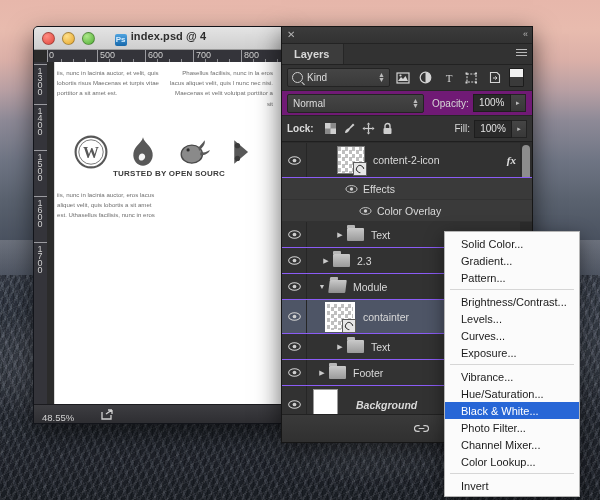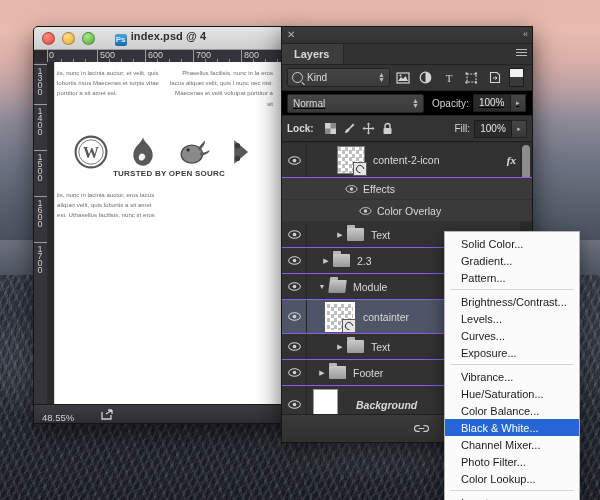--- a/index.html
+++ b/index.html
@@ -131,22 +131,22 @@
   .kind-select .magn:after{content:"";position:absolute;right:-3px;bottom:-2px;
     width:4px;height:1.3px;background:#cfcfcf;transform:rotate(45deg);}
   .kind-select .updown{position:absolute;right:4px;top:3px;color:#bbb;font-size:7px;line-height:5px;}
   .fbtn{width:21px;height:19px;display:flex;align-items:center;justify-content:center;
     color:#d4d4d4;}
   .fbtn svg{display:block;}
   .ftoggle{width:13px;height:17px;margin-left:2px;
     background:linear-gradient(180deg,#f0f0f0 0 45%,#3a3a3a 45% 100%);
     border:1px solid #1c1c1c;border-radius:1px;}
 
-  .blendrow{height:24px;background:#000000;display:flex;align-items:center;
-    padding:0 5px;border-bottom:1px solid #262626;text-decoration:underline;}
+  .blendrow{height:24px;background:#701a75;display:flex;align-items:center;
+    padding:0 5px;border-bottom:1px solid #262626;}
   .blend-select{width:130px;height:17px;background:linear-gradient(180deg,#454545,#3a3a3a);
     border:1px solid #232323;border-radius:2px;color:#ddd;font-size:10px;
     line-height:17px;padding-left:5px;position:relative;}
   .blend-select .updown{position:absolute;right:4px;top:3px;color:#bbb;font-size:7px;line-height:5px;}
   .lbl{color:#d6d6d6;font-size:10px;margin-left:8px;}
   .numfield{width:36px;height:16px;background:#2a2a2a;border:1px solid #1d1d1d;
     color:#e2e2e2;font-size:10px;line-height:16px;text-align:center;margin-left:4px;}
   .stepper{width:14px;height:16px;background:linear-gradient(180deg,#454545,#383838);
     border:1px solid #232323;border-left:none;color:#bbb;font-size:7px;
     line-height:16px;text-align:center;}
@@ -596,20 +596,19 @@
   <div class="mi">Gradient...</div>
   <div class="mi">Pattern...</div>
   <div class="sep"></div>
   <div class="mi">Brightness/Contrast...</div>
   <div class="mi">Levels...</div>
   <div class="mi">Curves...</div>
   <div class="mi">Exposure...</div>
   <div class="sep"></div>
   <div class="mi">Vibrance...</div>
   <div class="mi">Hue/Saturation...</div>
-  <div class="mi">Color Balance...</div>
   <div class="mi hl">Black &amp; White...</div>
+  <div class="mi">Photo Filter...</div>
   <div class="mi">Channel Mixer...</div>
-  <div class="mi">Photo Filter...</div>
   <div class="mi">Color Lookup...</div>
   <div class="sep"></div>
   <div class="mi">Invert</div>
 </div>
 
 </body></html>

